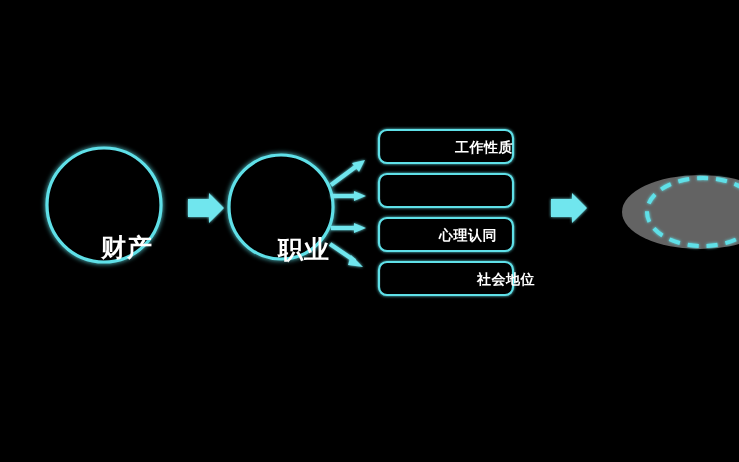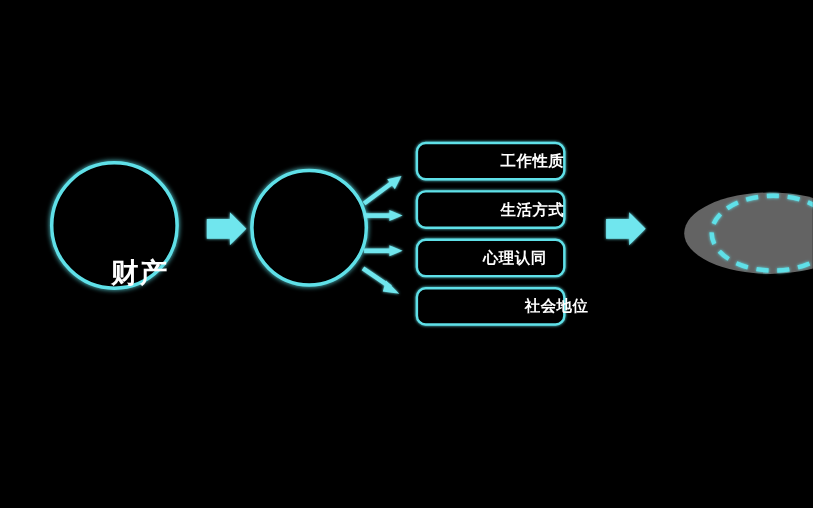--- a/index.html
+++ b/index.html
@@ -109,24 +109,24 @@
     </g>
 
     <g>
       <ellipse cx="700" cy="212" rx="78" ry="37" fill="#636363"></ellipse>
       <ellipse cx="703" cy="212" rx="56" ry="34" fill="none" stroke="#5FE0E8" stroke-width="4" stroke-dasharray="11 8" filter="url(#softglow)"></ellipse>
     </g>
   </svg>
 
   <div class="node-label circle-label" style="left:55px; top:192px; width:98px;">财产</div>
 
+  <div class="node-label circle-label" style="left:232px; top:194px; width:98px;">职业</div>
 
   <div class="node-label box-label" style="left:379px; top:140px; width:134px;">工作性质</div>
 
-  <div class="node-label box-label" style="left:379px; top:184px; width:134px;">生活方式</div>
 
   <div class="node-label box-label" style="left:379px; top:228px; width:118px;">心理认同</div>
 
   <div class="node-label box-label" style="left:379px; top:272px; width:156px;">社会地位</div>
 
   <div class="hit" style="left:47px; top:148px; width:114px; height:114px; border-radius:50%;"></div>
   <div class="hit" style="left:229px; top:155px; width:104px; height:104px; border-radius:50%;"></div>
   <div class="hit" style="left:379px; top:130px; width:134px; height:33px;"></div>
   <div class="hit" style="left:379px; top:174px; width:134px; height:33px;"></div>
   <div class="hit" style="left:379px; top:218px; width:134px; height:33px;"></div>

